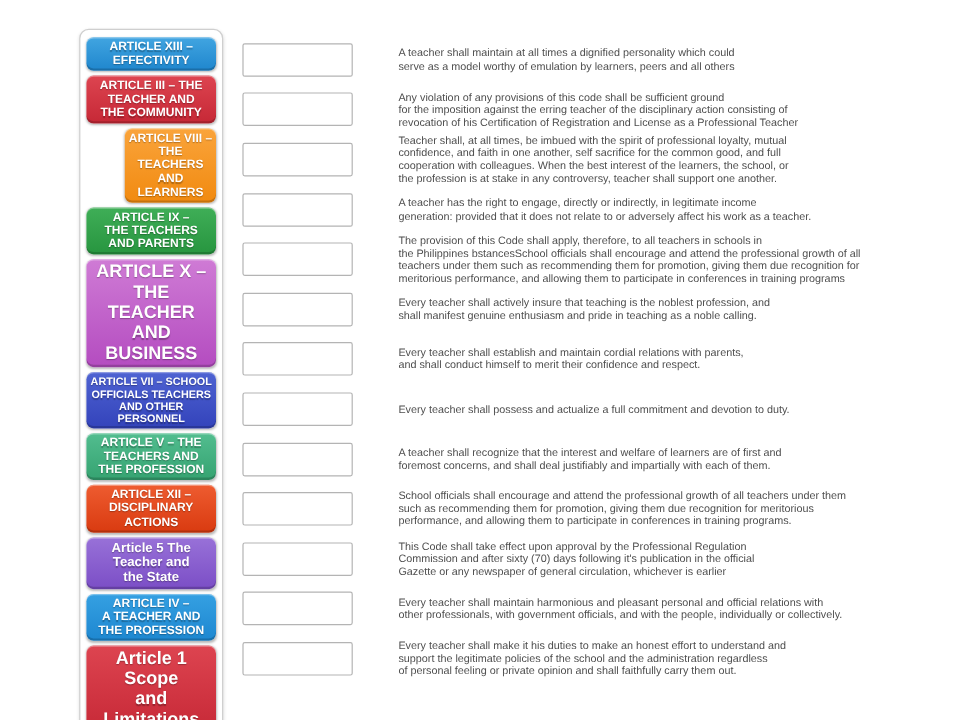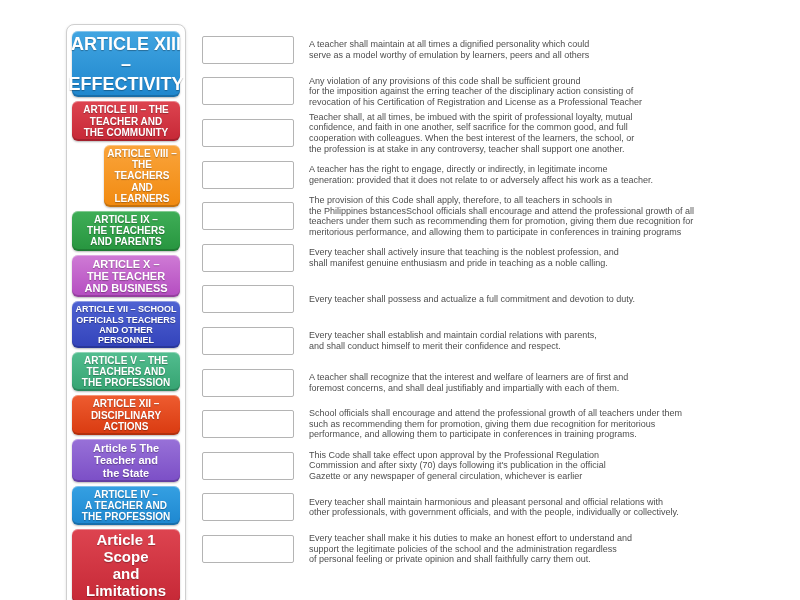--- a/index.html
+++ b/index.html
@@ -45,20 +45,21 @@
   .rows {
     position: absolute;
     left: 202px;
     top: 29px;
     width: 580px;
   }
   .match-row {
     height: 41.6px;
     display: flex;
     align-items: center;
+    gap: 23px;
   }
   .slot {
     flex: none;
     width: 92px;
     height: 28px;
     background: #ffffff;
     border: 1px solid #b4b4b4;
     border-radius: 2px;
   }
   .clue {
@@ -67,32 +68,32 @@
     font-size: 9px;
     line-height: 10.6px;
     color: #4e4e4e;
     white-space: pre-line;
   }
 </style>
 </head>
 <body>
 
 <div class="tiles-panel">
-  <div class="tile" style="--c1: #41a5e1; --c2: #1f86cd; font-size: 18px; align-items: flex-end;"><span class="tile-label">ARTICLE XIII –
+  <div class="tile" style="--c1: #41a5e1; --c2: #1f86cd; font-size: 10px; align-items: flex-end;"><span class="tile-label">ARTICLE XIII –
 EFFECTIVITY</span></div>
   <div class="tile" style="--c1: #dd4450; --c2: #c62836; font-size: 10px;"><span class="tile-label">ARTICLE III – THE
 TEACHER AND
 THE COMMUNITY</span></div>
   <div class="tile" style="--c1: #faa43b; --c2: #f18a10; font-size: 10px; margin-left: 32px;"><span class="tile-label">ARTICLE VIII –
 THE TEACHERS
 AND LEARNERS</span></div>
   <div class="tile" style="--c1: #3fae57; --c2: #27953f; font-size: 10px;"><span class="tile-label">ARTICLE IX –
 THE TEACHERS
 AND PARENTS</span></div>
-  <div class="tile" style="--c1: #cf7bd5; --c2: #b44cc0; font-size: 11px;"><span class="tile-label">ARTICLE X –
+  <div class="tile" style="--c1: #cf7bd5; --c2: #b44cc0; font-size: 15px;"><span class="tile-label">ARTICLE X –
 THE TEACHER
 AND BUSINESS</span></div>
   <div class="tile" style="--c1: #4f63d2; --c2: #3343bb; font-size: 9px;"><span class="tile-label">ARTICLE VII – SCHOOL
 OFFICIALS TEACHERS
 AND OTHER PERSONNEL</span></div>
   <div class="tile" style="--c1: #52bd8f; --c2: #35a371; font-size: 10px;"><span class="tile-label">ARTICLE V – THE
 TEACHERS AND
 THE PROFESSION</span></div>
   <div class="tile" style="--c1: #ee5c30; --c2: #d93a10; font-size: 10px;"><span class="tile-label">ARTICLE XII –
 DISCIPLINARY
@@ -144,26 +145,26 @@
 teachers under them such as recommending them for promotion, giving them due recognition for
 meritorious performance, and allowing them to participate in conferences in training programs</div>
   </div>
   <div class="match-row">
     <div class="slot"></div>
     <div class="clue">Every teacher shall actively insure that teaching is the noblest profession, and
 shall manifest genuine enthusiasm and pride in teaching as a noble calling.</div>
   </div>
   <div class="match-row">
     <div class="slot"></div>
-    <div class="clue">Every teacher shall possess and actualize a full commitment and devotion to duty.</div>
+    <div class="clue">Every teacher shall establish and maintain cordial relations with parents,
+and shall conduct himself to merit their confidence and respect.</div>
   </div>
   <div class="match-row">
     <div class="slot"></div>
-    <div class="clue">Every teacher shall establish and maintain cordial relations with parents,
-and shall conduct himself to merit their confidence and respect.</div>
+    <div class="clue">Every teacher shall possess and actualize a full commitment and devotion to duty.</div>
   </div>
   <div class="match-row">
     <div class="slot"></div>
     <div class="clue">A teacher shall recognize that the interest and welfare of learners are of first and
 foremost concerns, and shall deal justifiably and impartially with each of them.</div>
   </div>
   <div class="match-row">
     <div class="slot"></div>
     <div class="clue">School officials shall encourage and attend the professional growth of all teachers under them
 such as recommending them for promotion, giving them due recognition for meritorious

